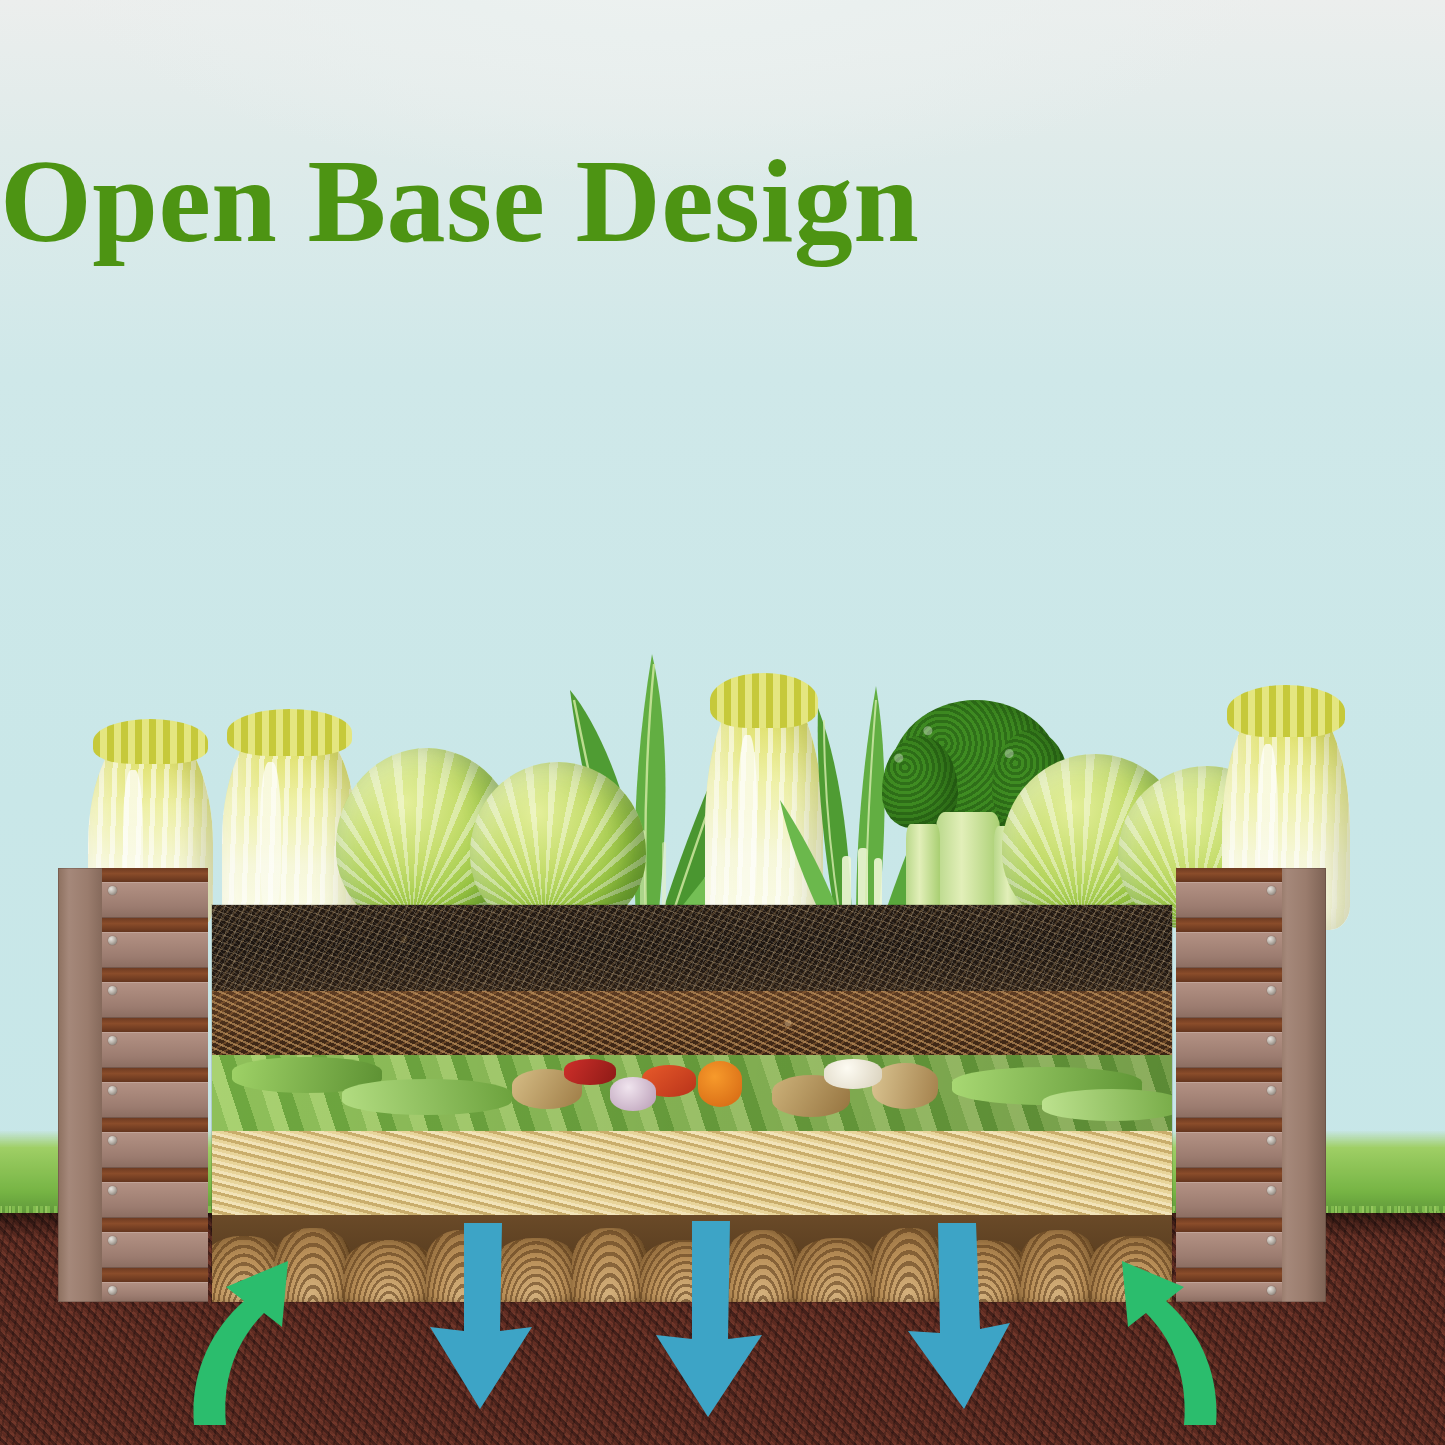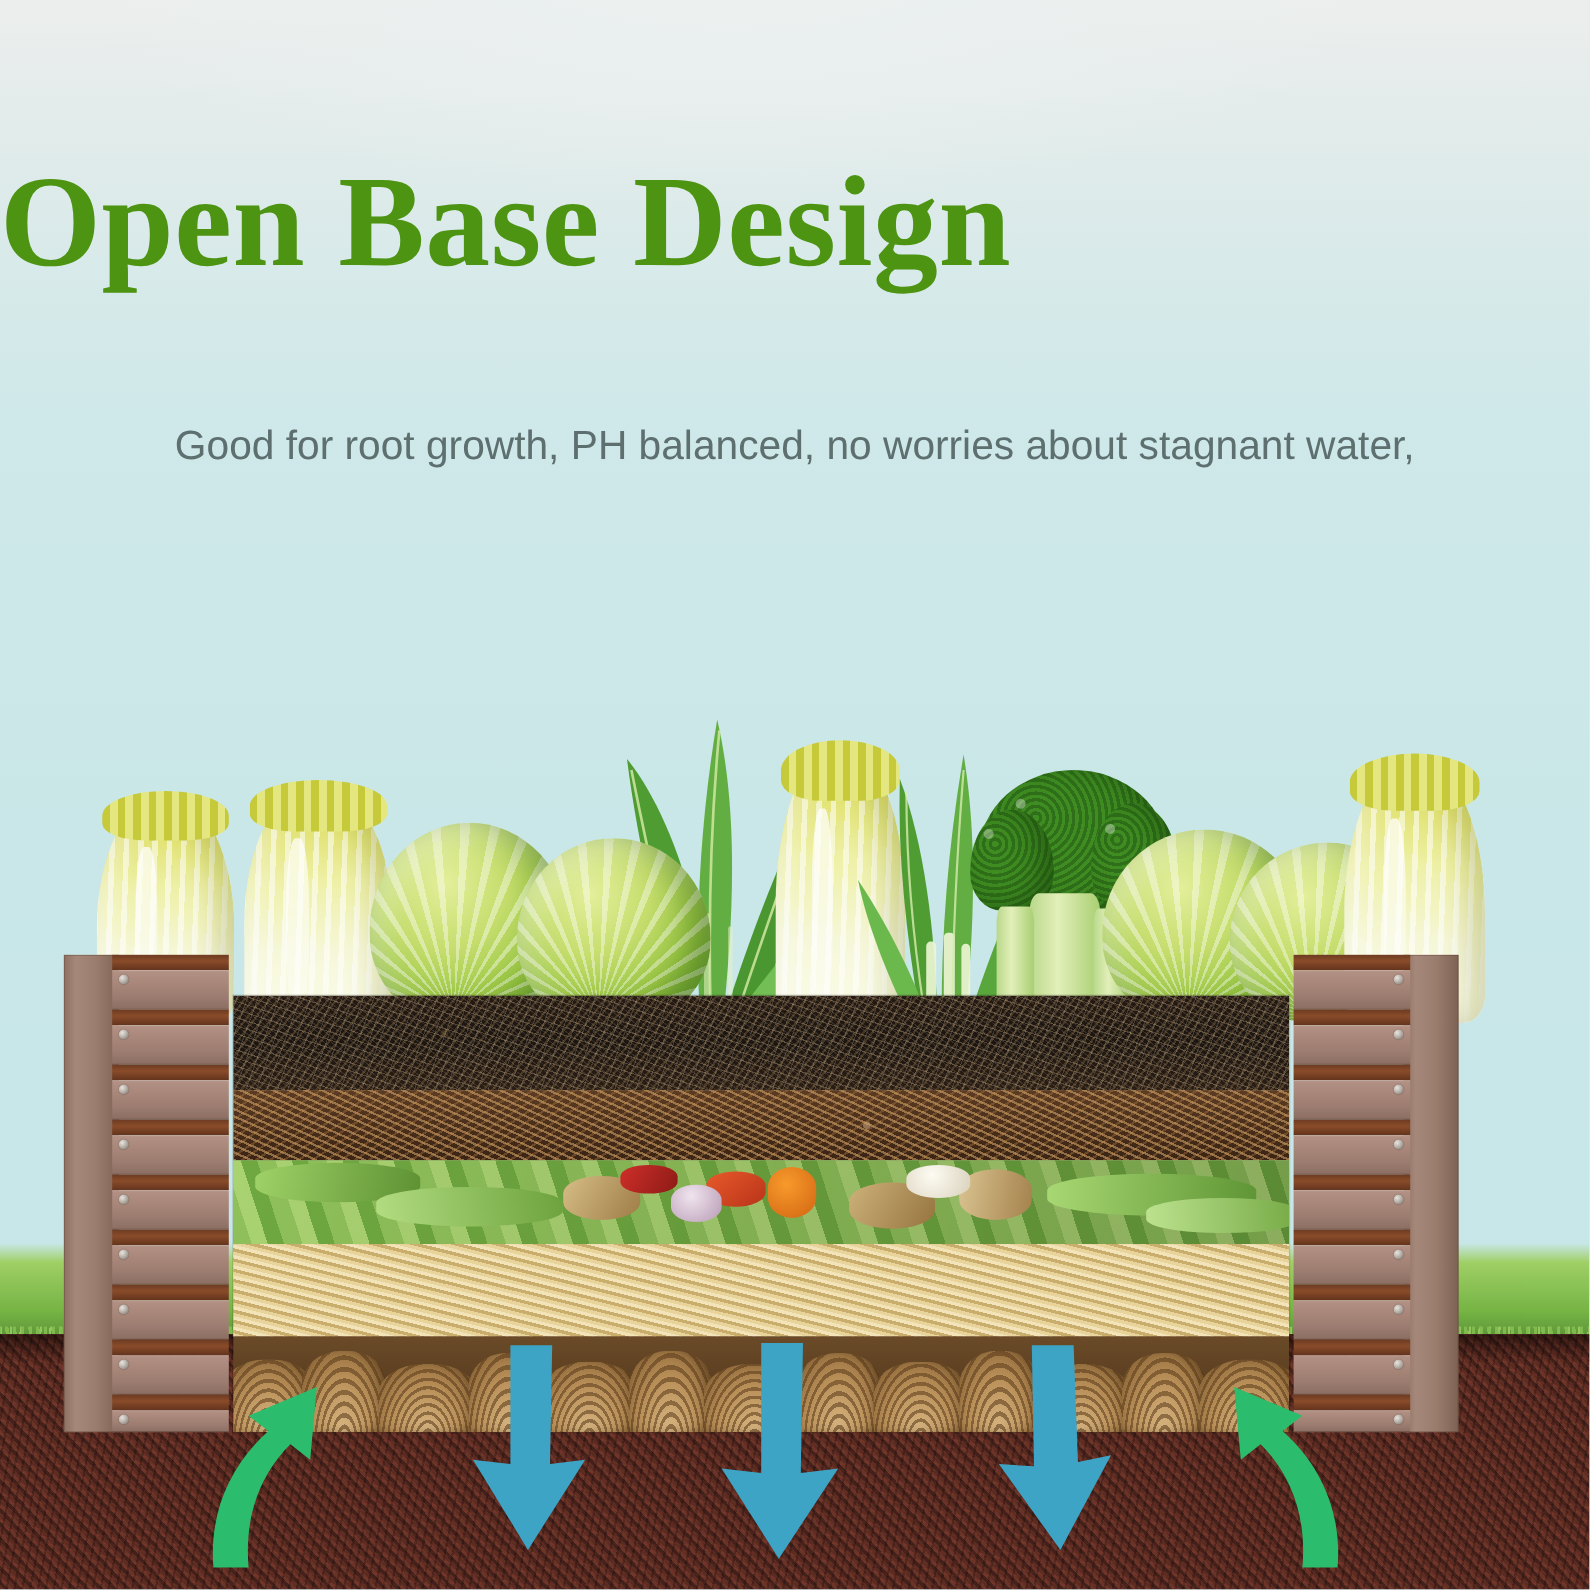--- a/index.html
+++ b/index.html
@@ -215,21 +215,20 @@
   .arrows svg{position:absolute;overflow:visible;}
 </style>
 </head>
 <body>
 
 <div class="stage">
 
   <div class="title">Open Base Design</div>
 
   <div class="subtitle">
-    <div>Good for root growth, PH balanced, no worries about stagnant water,</div>
   </div>
 
   <div class="grass"></div>
   <div class="ground"></div>
   <div class="ground-top-shadow"></div>
 
   <div class="veg-band">
 
     <div class="veg napa" style="left:88px;width:125px;height:205px;"></div>
 

